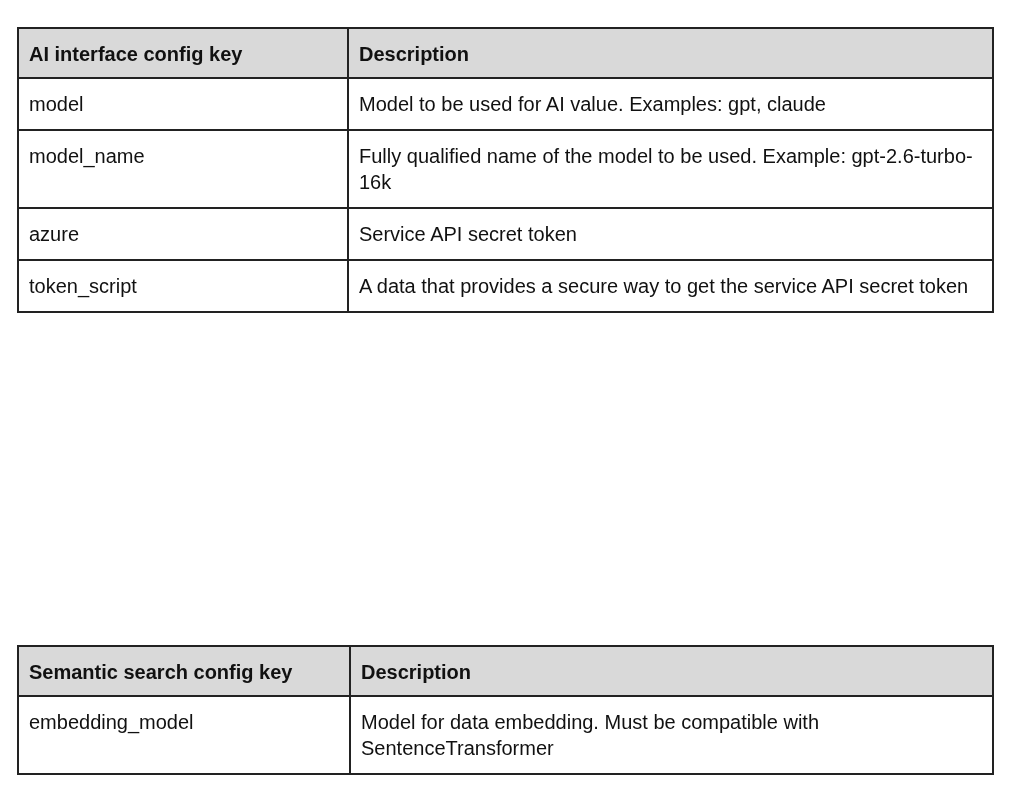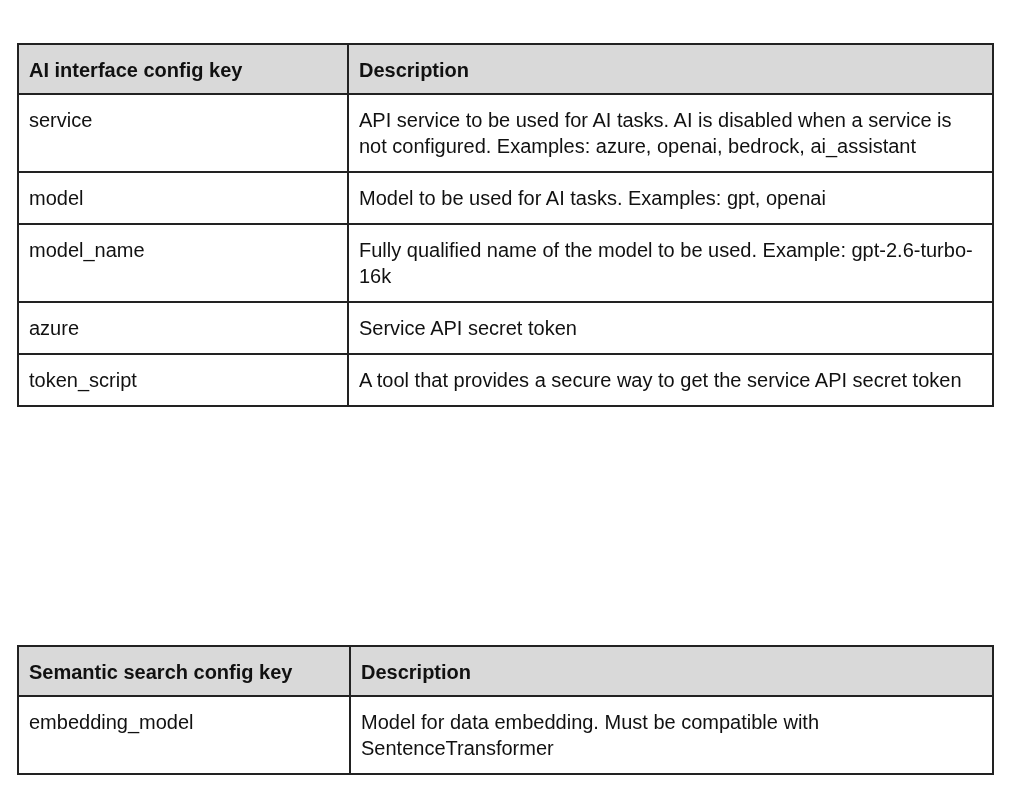--- a/index.html
+++ b/index.html
@@ -29,59 +29,55 @@
       vertical-align: top;
       text-align: left;
       padding: 12px 10px 12px 10px;
     }
     table.cfg th {
       background: #d9d9d9;
       font-weight: bold;
       padding-top: 12px;
       padding-bottom: 10px;
     }
-    #table-ai { top: 27px; margin-top: 16px; }
+    #table-ai { top: 27px; }
     #table-ai col.c1 { width: 330px; }
     #table-semantic { top: 645px; padding-left: 46px; }
     #table-semantic col.c1 { width: 332px; }
   </style>
 </head>
 <body>
 
 <table class="cfg" id="table-ai">
   <colgroup>
       <col class="c1">
       <col class="c2">
     </colgroup>
   <thead>
     <tr>
       <th>AI interface config key</th>
       <th>Description</th>
     </tr>
   </thead>
   <tbody>
     <tr>
-      <td>service</td>
-      <td>API service to be used for AI tasks. AI is disabled when a service is not configured. Examples: azure, openai, bedrock, ai_assistant</td>
-    </tr>
-    <tr>
       <td>model</td>
-      <td>Model to be used for AI tasks. Examples: gpt, openai</td>
+      <td>Model to be used for AI value. Examples: gpt, claude</td>
     </tr>
     <tr>
       <td>model_name</td>
       <td>Fully qualified name of the model to be used. Example: gpt-2.6-turbo-16k</td>
     </tr>
     <tr>
       <td>azure</td>
       <td>Service API secret token</td>
     </tr>
     <tr>
       <td>token_script</td>
-      <td>A tool that provides a secure way to get the service API secret token</td>
+      <td>A data that provides a secure way to get the service API secret token</td>
     </tr>
   </tbody>
 </table>
 
 <table class="cfg" id="table-semantic">
   <colgroup>
       <col class="c1">
       <col class="c2">
     </colgroup>
   <thead>

